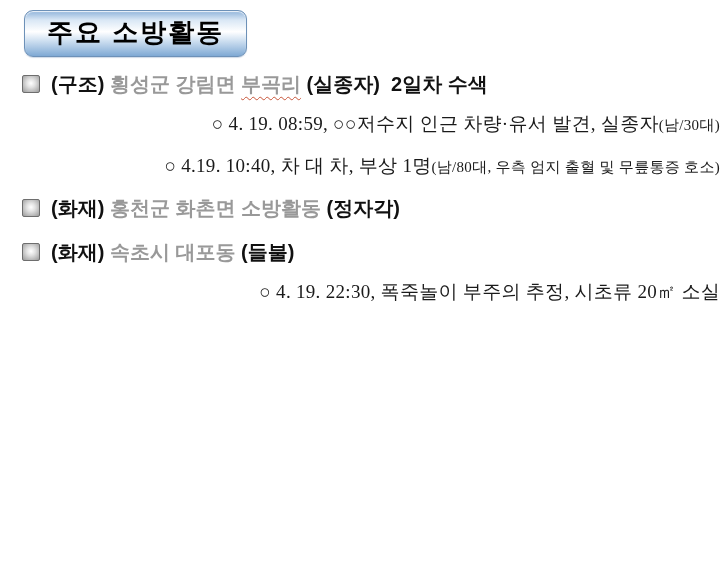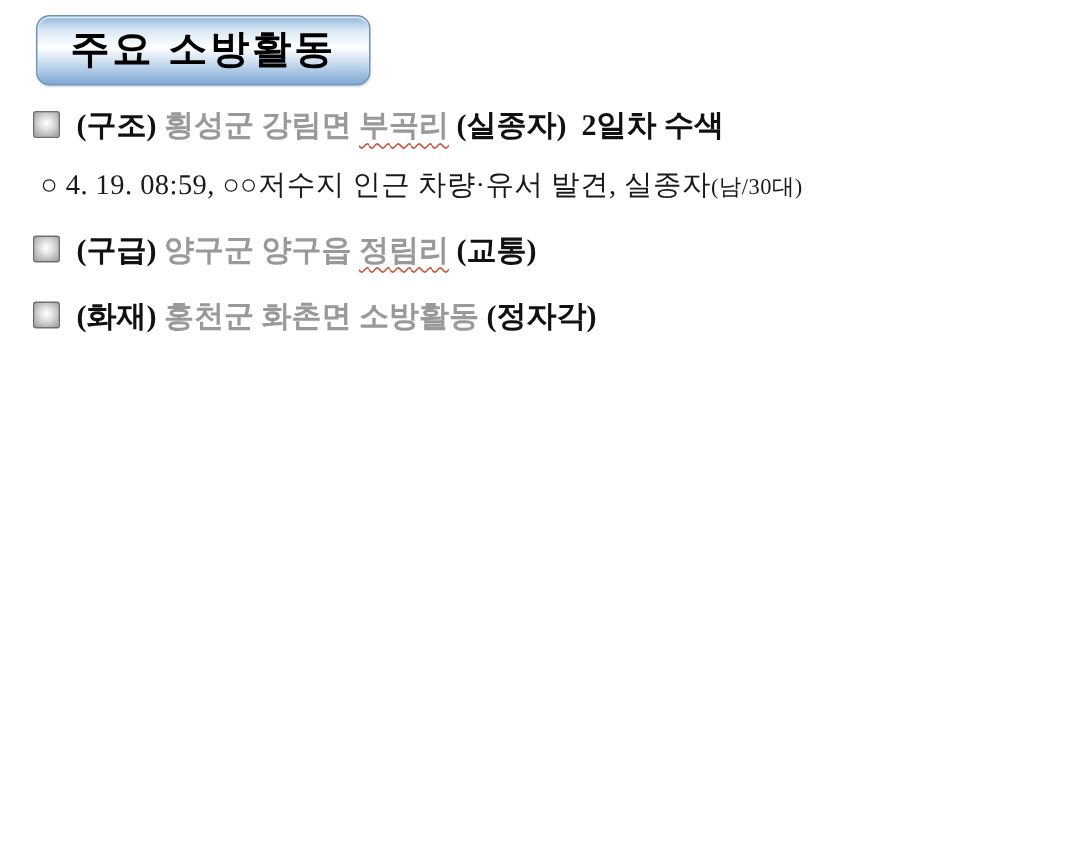--- a/index.html
+++ b/index.html
@@ -28,21 +28,21 @@
   .title-text {
     font-family: "Liberation Sans", "DejaVu Sans", sans-serif;
     font-weight: bold;
     font-size: 26px;
     letter-spacing: 2px;
     color: #000000;
     white-space: pre;
   }
   .section { margin-bottom: 16px; }
   .heading {
-    font-family: Liberation Serif, serif;
+    font-family: Liberation Sans, sans-serif;
     font-weight: bold;
     font-size: 20px;
     line-height: 1.4;
     color: #111111;
     white-space: pre-wrap;
     margin-bottom: 13px;
   }
   .bullet {
     display: inline-block;
     width: 18px;
@@ -62,42 +62,47 @@
     text-decoration-thickness: 1px;
     text-underline-offset: 5px;
   }
   .detail {
     font-size: 19px;
     line-height: 1.35;
     color: #1a1a1a;
     padding-left: 5px;
     white-space: pre-wrap;
     letter-spacing: 0.3px;
+    text-align: right;
   }
   .detail .seg.small { font-size: 15px; }
 </style>
 </head>
 <body>
 
 <div class="page">
   <div class="title-box"><span class="title-text">주요 소방활동</span></div>
   <div id="sections">
   <div class="section">
     <div class="heading"><span class="bullet"></span><span class="cat">(구조) </span><span class="loc">횡성군 강림면 </span><span class="loc squiggle">부곡리</span><span class="suf"> (실종자)  2일차 수색</span></div>
     <div class="detail"><span class="seg">○ 4. 19. 08:59, ○○저수지 인근 차량·유서 발견, 실종자</span><span class="seg small">(남/30대)</span></div>
   </div>
 
   <div class="section">
-    <div class="heading"><span class="bullet"></span><span class="cat">(구급) </span><span class="loc">양구군 양구읍 </span><span class="loc squiggle">정림리</span><span class="suf"> (교통)</span></div>
+    <div class="detail"><span class="seg">○ 4.19. 10:40, 차 대 차, 부상 1명</span><span class="seg small">(남/80대, 우측 엄지 출혈 및 무릎통증 호소)</span></div>
   </div>
 
   <div class="section">
     <div class="heading"><span class="bullet"></span><span class="cat">(화재) </span><span class="loc">홍천군 화촌면 소방활동</span><span class="suf"> (정자각)</span></div>
   </div>
 
   <div class="section">
   </div>
 
+  <div class="section">
+    <div class="heading"><span class="bullet"></span><span class="cat">(화재) </span><span class="loc">속초시 대포동 </span><span class="suf">(들불)</span></div>
+    <div class="detail"><span class="seg">○ 4. 19. 22:30, 폭죽놀이 부주의 추정, 시초류 20㎡ 소실</span></div>
+  </div>
 
   <div class="section">
   </div>
 </div>
 </div>
 
 </body></html>

